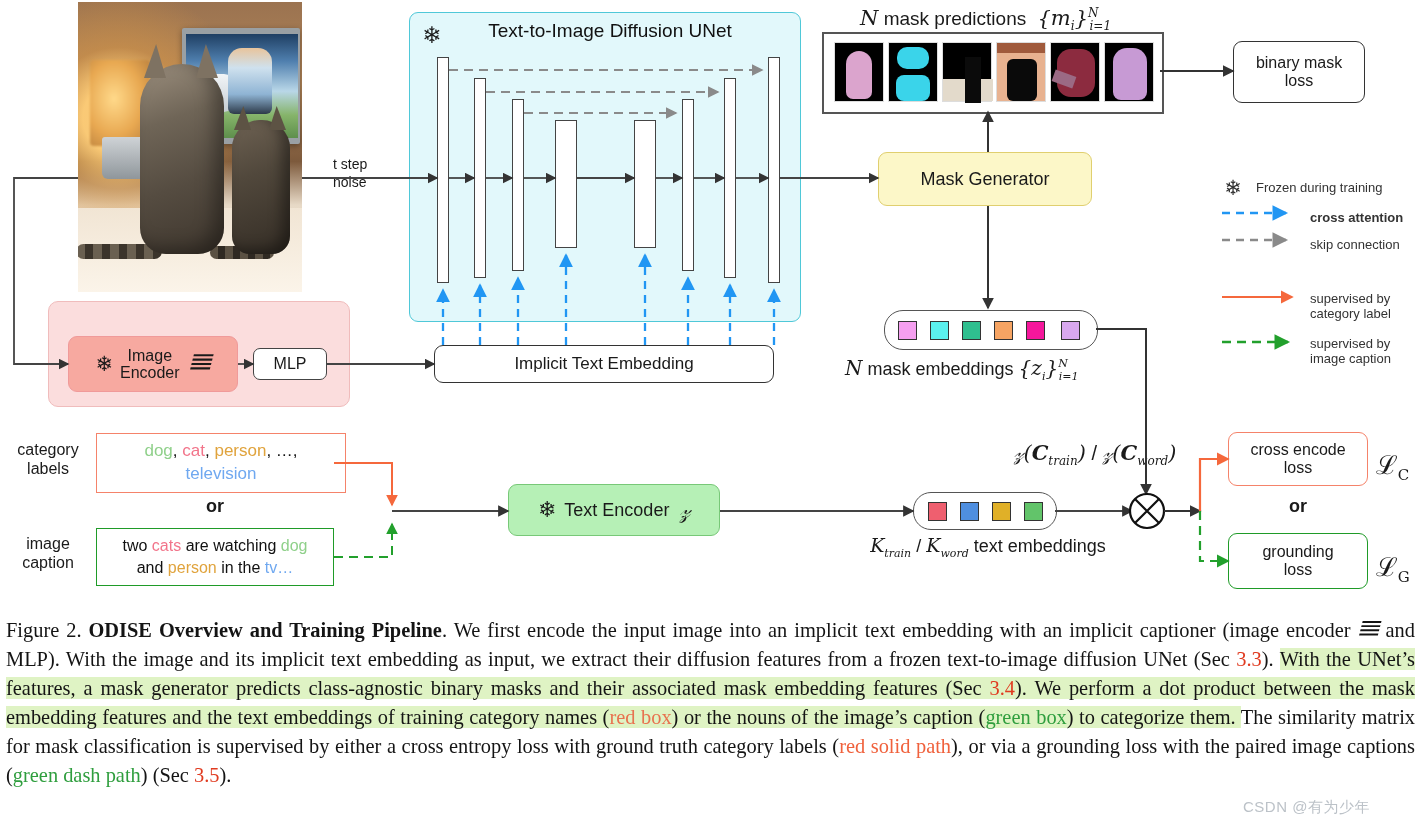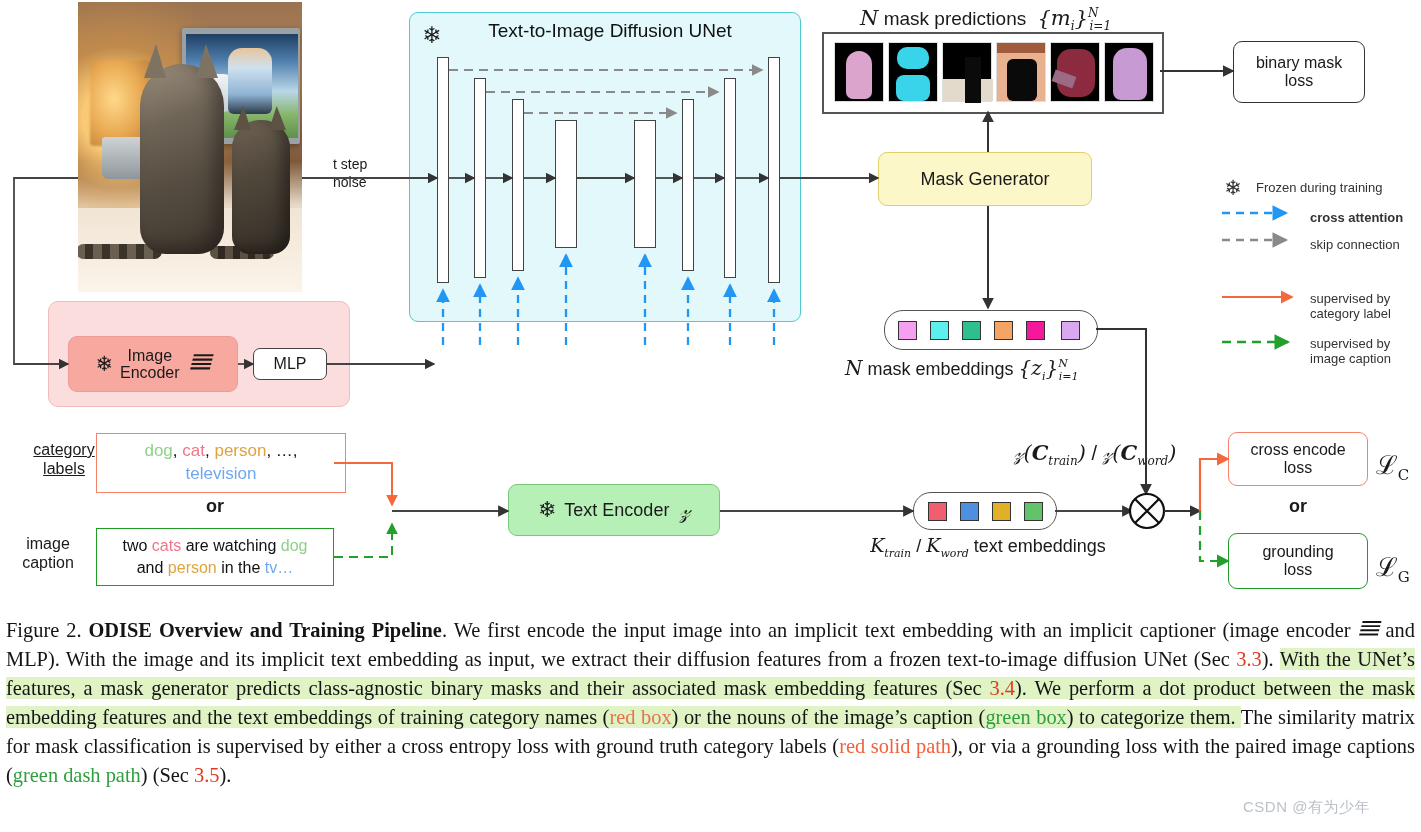--- a/index.html
+++ b/index.html
@@ -81,21 +81,21 @@
   .chip{position:absolute;top:10px;width:19px;height:19px;border:1.3px solid #333;box-sizing:border-box;}
 
   #textembbox{left:913px;top:492px;width:142px;height:36px;border:1.6px solid #555;border-radius:18px;background:#fff;}
   .tchip{position:absolute;top:9px;width:19px;height:19px;border:1.3px solid #333;box-sizing:border-box;}
 
   #textenc{left:508px;top:484px;width:212px;height:52px;border:1.4px solid #78c878;border-radius:9px;
      background:#b6f0b6;font-size:18px;}
 
   #catbox{left:96px;top:433px;width:250px;height:60px;border:1.6px solid #f5836a;background:#fff;}
   #capbox{left:96px;top:528px;width:238px;height:58px;border:1.6px solid #1f9b28;background:#fff;}
-  #catlabel{left:20px;top:440px;width:88px;font-size:16px;text-align:center;line-height:1.2;text-decoration:underline;}
+  #catlabel{left:4px;top:440px;width:88px;font-size:16px;text-align:center;line-height:1.2;}
   #caplabel{left:4px;top:534px;width:88px;font-size:16px;text-align:center;line-height:1.2;}
   #or-left{left:180px;top:496px;width:70px;font-size:18px;font-weight:bold;text-align:center;}
   #or-right{left:1258px;top:496px;width:80px;font-size:18px;font-weight:bold;text-align:center;}
 
   #celoss{left:1228px;top:432px;width:140px;height:54px;border:1.8px solid #f5836a;border-radius:9px;background:#fff;
      font-size:16px;line-height:1.14;}
   #grloss{left:1228px;top:533px;width:140px;height:56px;border:1.8px solid #1f9b28;border-radius:9px;background:#fff;
      font-size:16px;line-height:1.14;}
 
   .mathlbl{font-family:"DejaVu Serif",serif;font-style:italic;}
@@ -158,20 +158,21 @@
 
   <div class="abs ublock" style="left:437px;top:57px;width:12px;height:226px;"></div>
   <div class="abs ublock" style="left:474px;top:78px;width:12px;height:200px;"></div>
   <div class="abs ublock" style="left:512px;top:99px;width:12px;height:172px;"></div>
   <div class="abs ublock" style="left:555px;top:120px;width:22px;height:128px;"></div>
   <div class="abs ublock" style="left:634px;top:120px;width:22px;height:128px;"></div>
   <div class="abs ublock" style="left:682px;top:99px;width:12px;height:172px;"></div>
   <div class="abs ublock" style="left:724px;top:78px;width:12px;height:200px;"></div>
   <div class="abs ublock" style="left:768px;top:57px;width:12px;height:226px;"></div>
 
+  <div class="abs box" id="ite">Implicit Text Embedding</div>
 
   <div class="abs" id="captioner"></div>
   <div class="abs box" id="imgenc">
     <span style="font-size:21px;margin-right:7px;">❄</span>
     <span style="display:inline-block;text-align:center;">
       <span>Image</span><br>
       <span>Encoder</span>
     </span>
     <span class="mathlbl" style="font-size:22px;margin-left:9px;">𝍣</span>
   </div>

